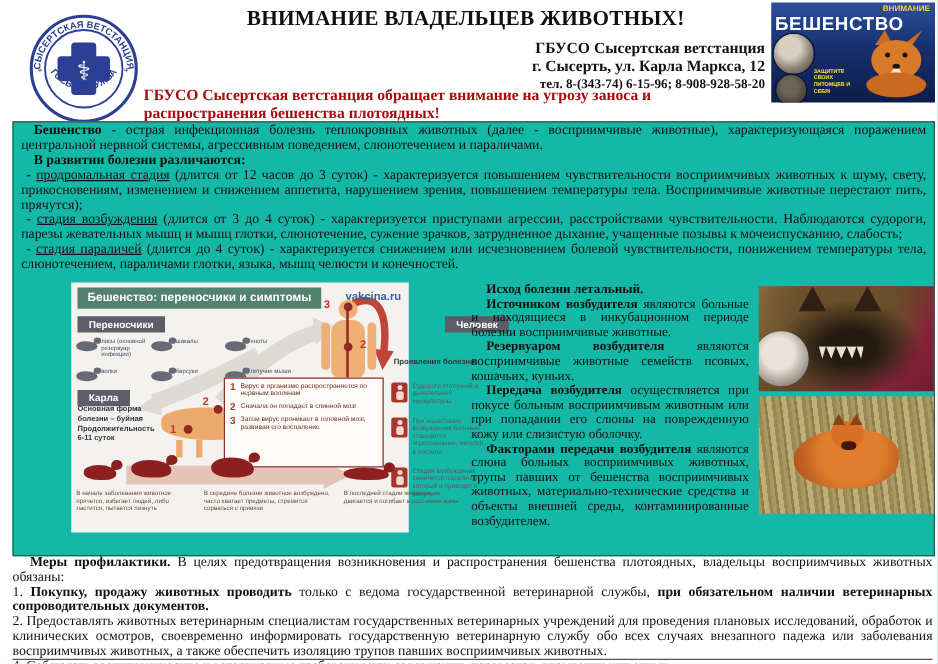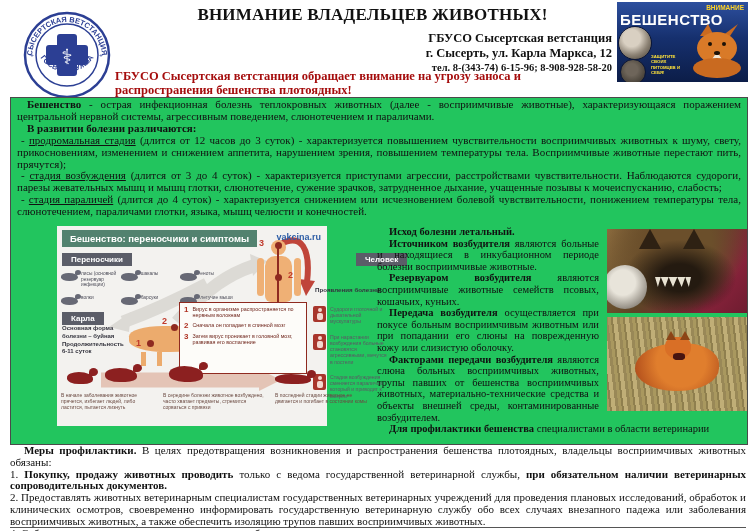--- a/index.html
+++ b/index.html
@@ -27,21 +27,21 @@
   .poster-circle{position:absolute;border-radius:50%;
           background:radial-gradient(circle at 40% 35%,#d9d0c2 0 30%,#8c8274 60%,#3c352b 100%);
           border:1px solid #0a1535;}
   .pc1{left:1px;top:24px;width:32px;height:32px;}
   .pc2{left:3px;top:57px;width:24px;height:24px;background:radial-gradient(circle at 45% 40%,#6e655a 0 30%,#2e2a22 100%);}
   .poster-slogan{position:absolute;left:34px;top:52px;width:40px;font-size:4.3px;font-weight:bold;
                  color:#ffe23a;line-height:1.25;}
   .poster-fox{position:absolute;right:2px;top:20px;}
 
   
-  .main-box{position:absolute;left:10px;top:97px;width:736px;height:346px;border:1px solid #4a4a4a;background:#22c55e;}
+  .main-box{position:absolute;left:10px;top:97px;width:736px;height:346px;border:1px solid #4a4a4a;background:#14b8a6;}
   .intro{position:absolute;left:6px;top:1px;width:724px;font-size:11px;line-height:11.9px;text-align:justify;}
   .intro p.ind{text-indent:10px;}
   .intro p.dash{text-indent:4px;}
 
   .midcol{position:absolute;left:366px;top:128px;width:222px;font-size:10.5px;line-height:11.6px;
           text-align:justify;}
   .midcol p{text-indent:12px;}
   .midcol p.wide{margin-right:-148px;}
   .fullline{position:absolute;left:6px;top:331px;width:724px;font-size:11px;line-height:12px;text-align:justify;}
 
@@ -317,21 +317,20 @@
         <div>В последней стадии животное не двигается и погибает в состоянии комы</div>
       </div>
     </div>
 
     <div class="midcol">
       <p><span class="b">Исход болезни летальный.</span></p>
       <p><span class="b">Источником возбудителя</span><span> являются больные и находящиеся в инкубационном периоде болезни восприимчивые животные.</span></p>
       <p><span class="b">Резервуаром возбудителя</span><span> являются восприимчивые животные семейств псовых, кошачьих, куньих.</span></p>
       <p><span class="b">Передача возбудителя</span><span> осуществляется при покусе больным восприимчивым животным или при попадании его слюны на поврежденную кожу или слизистую оболочку.</span></p>
       <p><span class="b">Факторами передачи возбудителя</span><span> являются слюна больных восприимчивых животных, трупы павших от бешенства восприимчивых животных, материально-технические средства и объекты внешней среды, контаминированные возбудителем.</span></p>
-      <p class="wide"><span class="b">Для профилактики бешенства</span><span> специалистами в области ветеринарии</span></p>
     </div>
 
     <div class="dog-photo">
       <div class="dog-ear l"></div>
         <div class="dog-ear r"></div>
       <div class="dog-teeth"></div>
       <div class="cat-inset"></div>
     </div>
     <div class="fox-photo">
       <div class="fox-body"></div>

